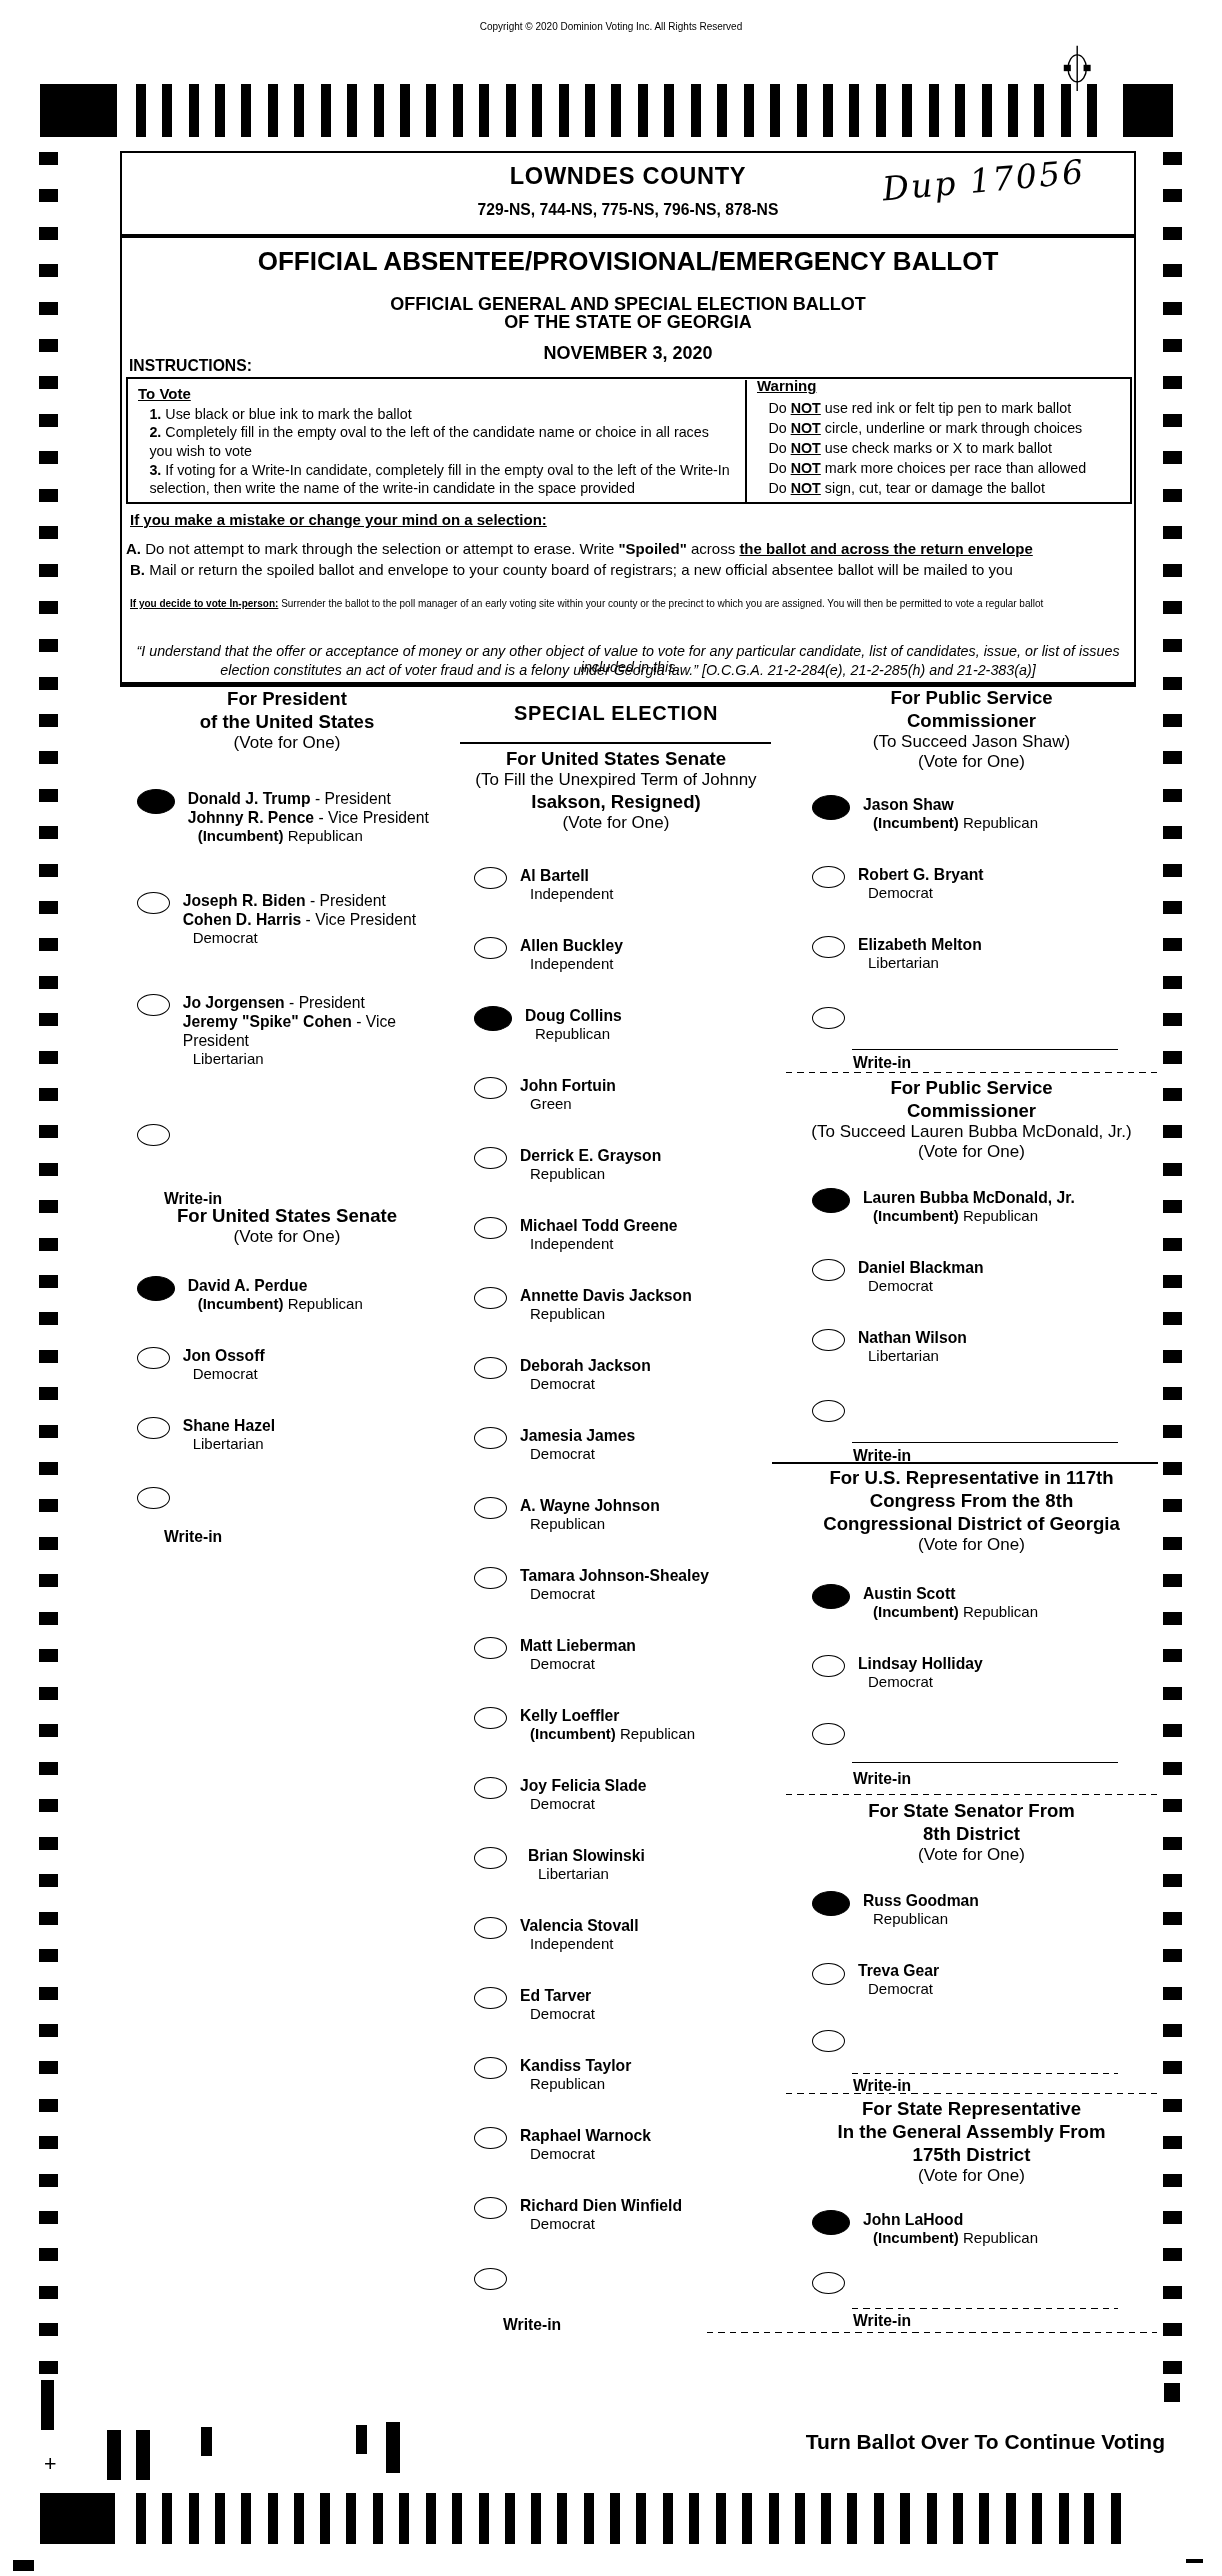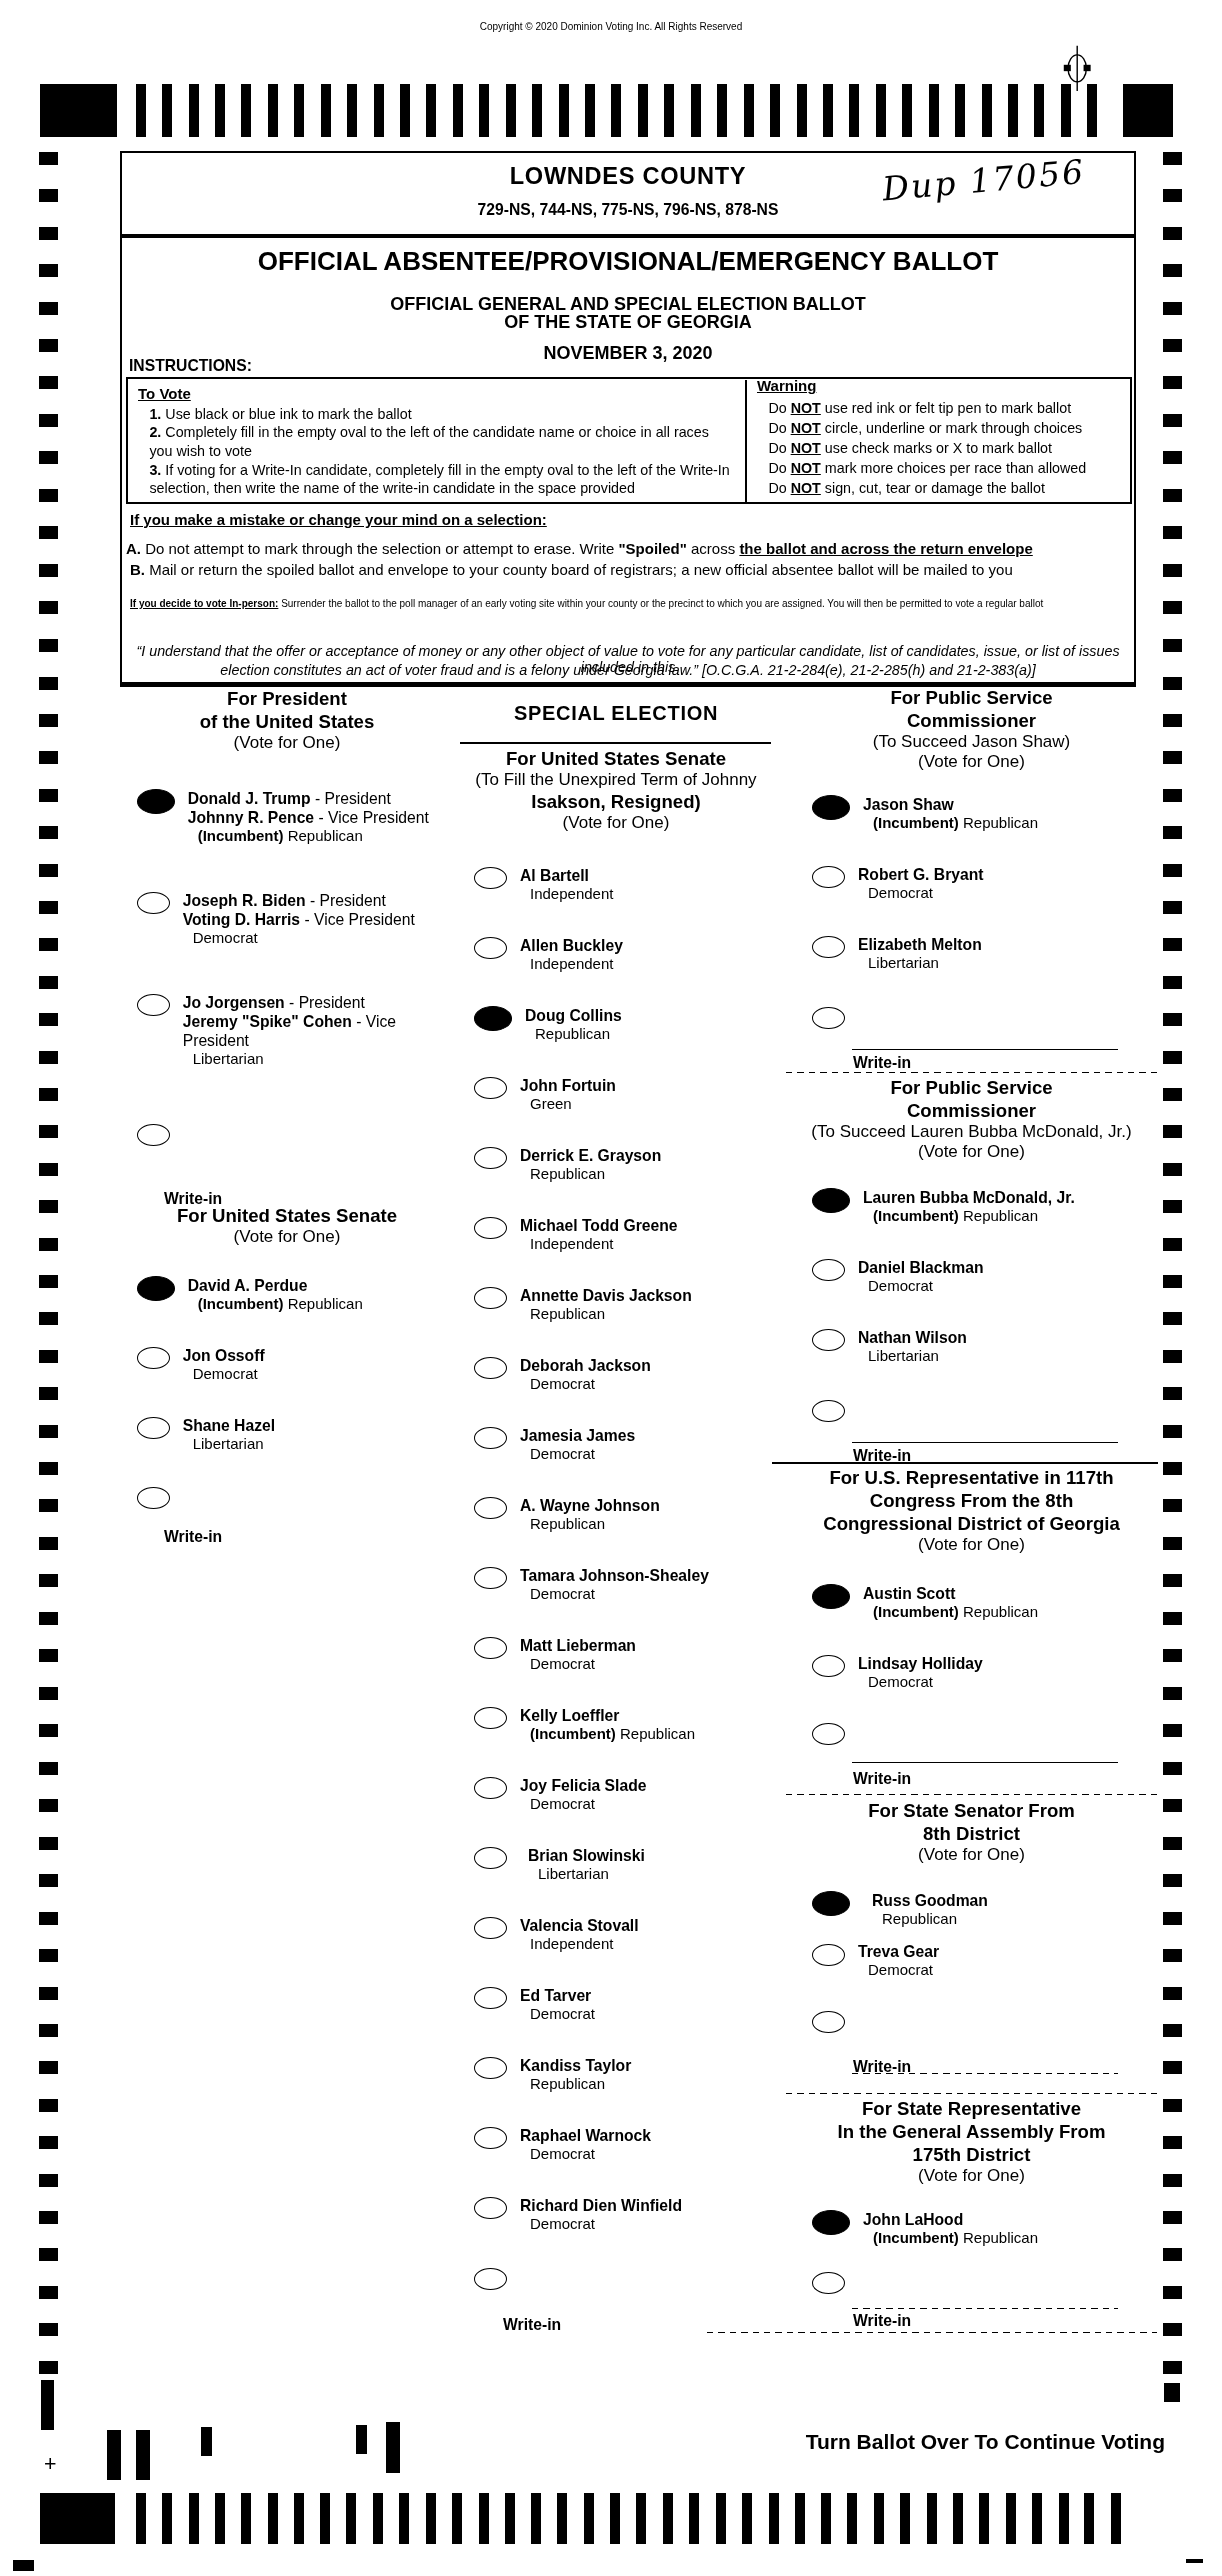--- a/index.html
+++ b/index.html
@@ -327,21 +327,21 @@
           <div class="ctext">
             <div class="cname"><b>Donald J. Trump</b><span class="sfx"> - President</span></div>
             <div class="cname"><b>Johnny R. Pence</b><span class="sfx"> - Vice President</span></div>
             <div class="cparty"><span class="inc">(Incumbent)</span> Republican</div>
           </div>
         </div>
         <div class="cand" style="margin-bottom: 46px; padding-left: 15.7px;">
           <div class="oval"></div>
           <div class="ctext">
             <div class="cname"><b>Joseph R. Biden</b><span class="sfx"> - President</span></div>
-            <div class="cname"><b>Voting D. Harris</b><span class="sfx"> - Vice President</span></div>
+            <div class="cname"><b>Cohen D. Harris</b><span class="sfx"> - Vice President</span></div>
             <div class="cparty">Democrat</div>
           </div>
         </div>
         <div class="cand" style="margin-bottom: 56px; padding-left: 15.7px;">
           <div class="oval"></div>
           <div class="ctext">
             <div class="cname"><b>Jo Jorgensen</b><span class="sfx"> - President</span></div>
             <div class="cname"><b>Jeremy "Spike" Cohen</b><span class="sfx"> - Vice President</span></div>
             <div class="cparty">Libertarian</div>
           </div>
@@ -614,21 +614,21 @@
         </div>
         <div class="oval" style="margin-left: 26px;"></div>
         <div class="wlabel" style="margin-left: 67px; margin-top: 25px;">Write-in</div>
       </div>
       <div class="contest" style="left: 786px; top: 1799px; width: 371px;">
         <div class="c-title" style="margin-bottom: 26.4px;">
           <div class="tl">For State Senator From</div>
           <div class="tl">8th District</div>
           <div class="tp">(Vote for One)</div>
         </div>
-        <div class="cand" style="margin-bottom: 14px; padding-left: 26px; gap: 9px;">
+        <div class="cand" style="margin-bottom: 33px; padding-left: 26px;">
           <div class="oval filled"></div>
           <div class="ctext">
             <div class="cname"><b>Russ Goodman</b></div>
             <div class="cparty">Republican</div>
           </div>
         </div>
         <div class="cand" style="margin-bottom: 32px; padding-left: 26px;">
           <div class="oval"></div>
           <div class="ctext">
             <div class="cname"><b>Treva Gear</b></div>

